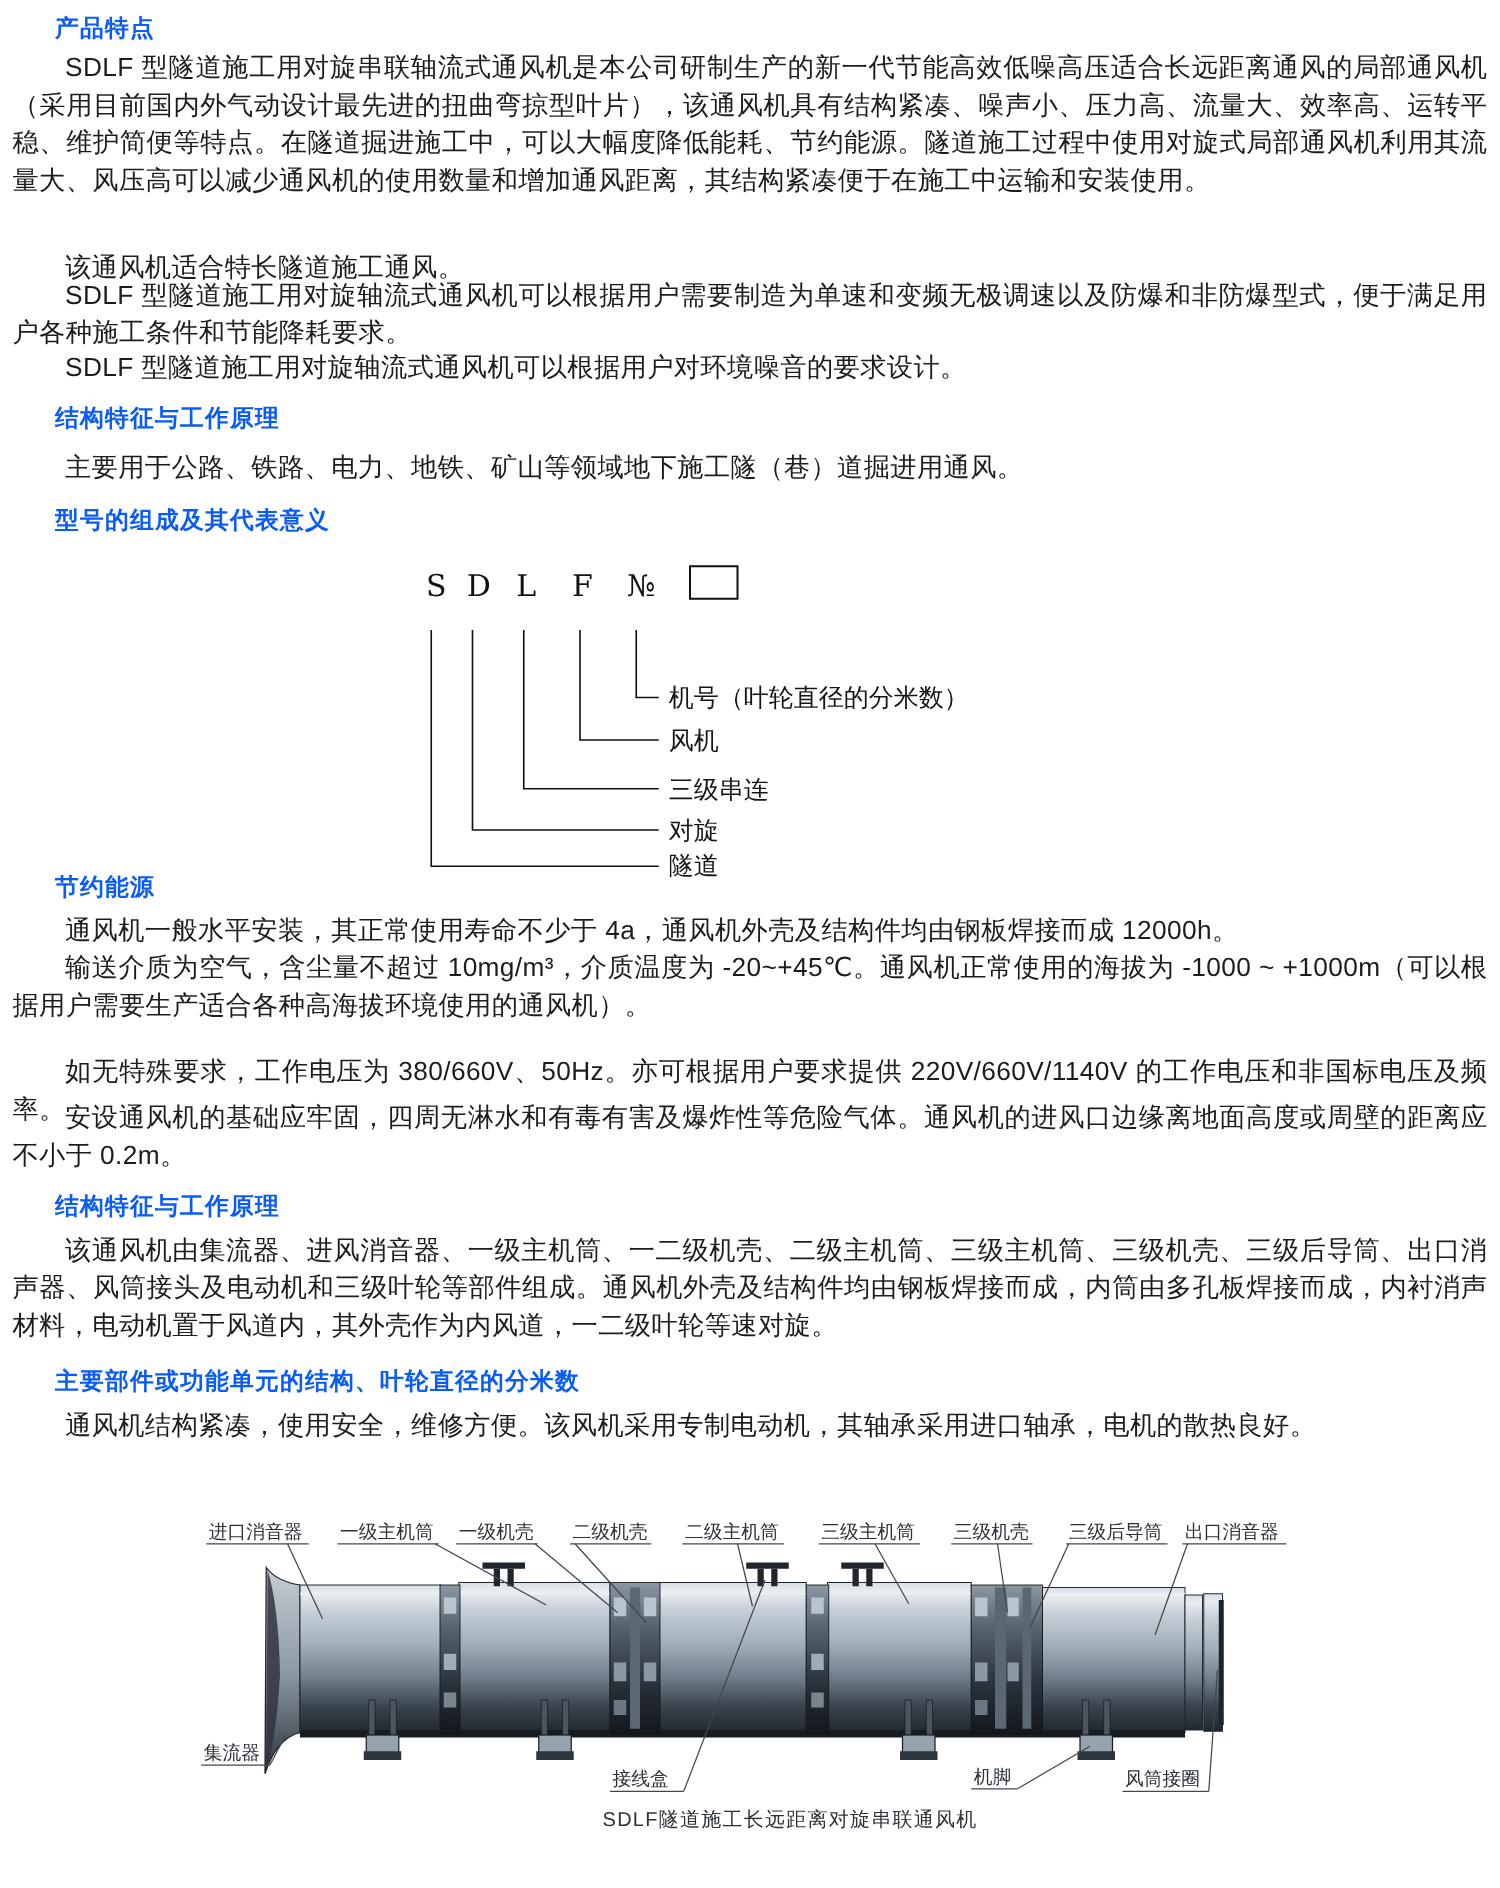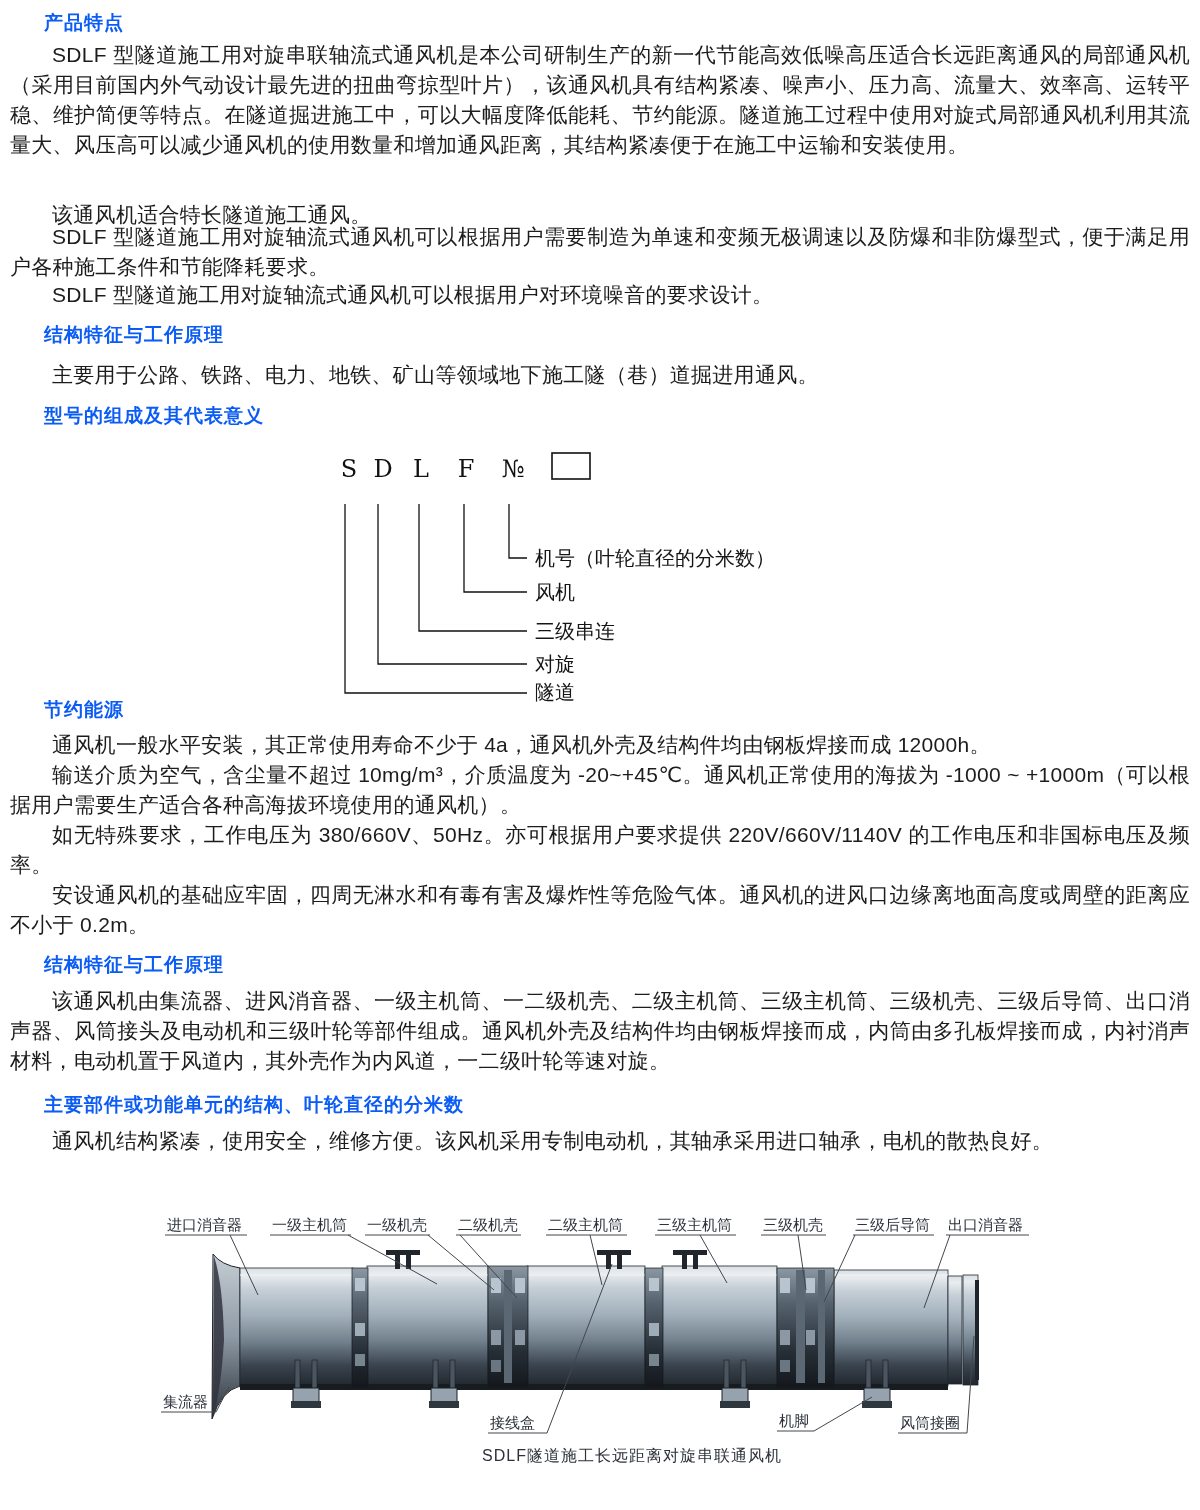--- a/index.html
+++ b/index.html
@@ -51,21 +51,21 @@
   <text class="model-label" x="535" y="125">机号（叶轮直径的分米数）</text>
   <text class="model-label" x="535" y="159">风机</text>
   <text class="model-label" x="535" y="198">三级串连</text>
   <text class="model-label" x="535" y="231">对旋</text>
   <text class="model-label" x="535" y="259">隧道</text>
 </svg>
 
 <div class="doc-heading" style="top:697px">节约能源</div>
 <div class="doc-para" style="top:730px">通风机一般水平安装，其正常使用寿命不少于 4a，通风机外壳及结构件均由钢板焊接而成 12000h。</div>
 <div class="doc-para" style="top:760px">输送介质为空气，含尘量不超过 10mg/m³，介质温度为 -20~+45℃。通风机正常使用的海拔为 -1000 ~ +1000m（可以根据用户需要生产适合各种高海拔环境使用的通风机）。</div>
-<div class="doc-para" style="top:820px">如无特殊要求，工作电压为 380/660V、50Hz。亦可根据用户要求提供 220V/660V/1140V 的工作电压和非国标电压及频率。</div>
+<div class="doc-para" style="top:843px">如无特殊要求，工作电压为 380/660V、50Hz。亦可根据用户要求提供 220V/660V/1140V 的工作电压和非国标电压及频率。</div>
 <div class="doc-para" style="top:880px">安设通风机的基础应牢固，四周无淋水和有毒有害及爆炸性等危险气体。通风机的进风口边缘离地面高度或周壁的距离应不小于 0.2m。</div>
 
 <div class="doc-heading" style="top:952px">结构特征与工作原理</div>
 <div class="doc-para" style="top:986px">该通风机由集流器、进风消音器、一级主机筒、一二级机壳、二级主机筒、三级主机筒、三级机壳、三级后导筒、出口消声器、风筒接头及电动机和三级叶轮等部件组成。通风机外壳及结构件均由钢板焊接而成，内筒由多孔板焊接而成，内衬消声材料，电动机置于风道内，其外壳作为内风道，一二级叶轮等速对旋。</div>
 
 <div class="doc-heading" style="top:1092px">主要部件或功能单元的结构、叶轮直径的分米数</div>
 <div class="doc-para" style="top:1126px">通风机结构紧凑，使用安全，维修方便。该风机采用专制电动机，其轴承采用进口轴承，电机的散热良好。</div>
 
 <svg class="diagram" style="top:1190px" width="1200" height="300" viewBox="0 0 1200 300">
   <defs>

